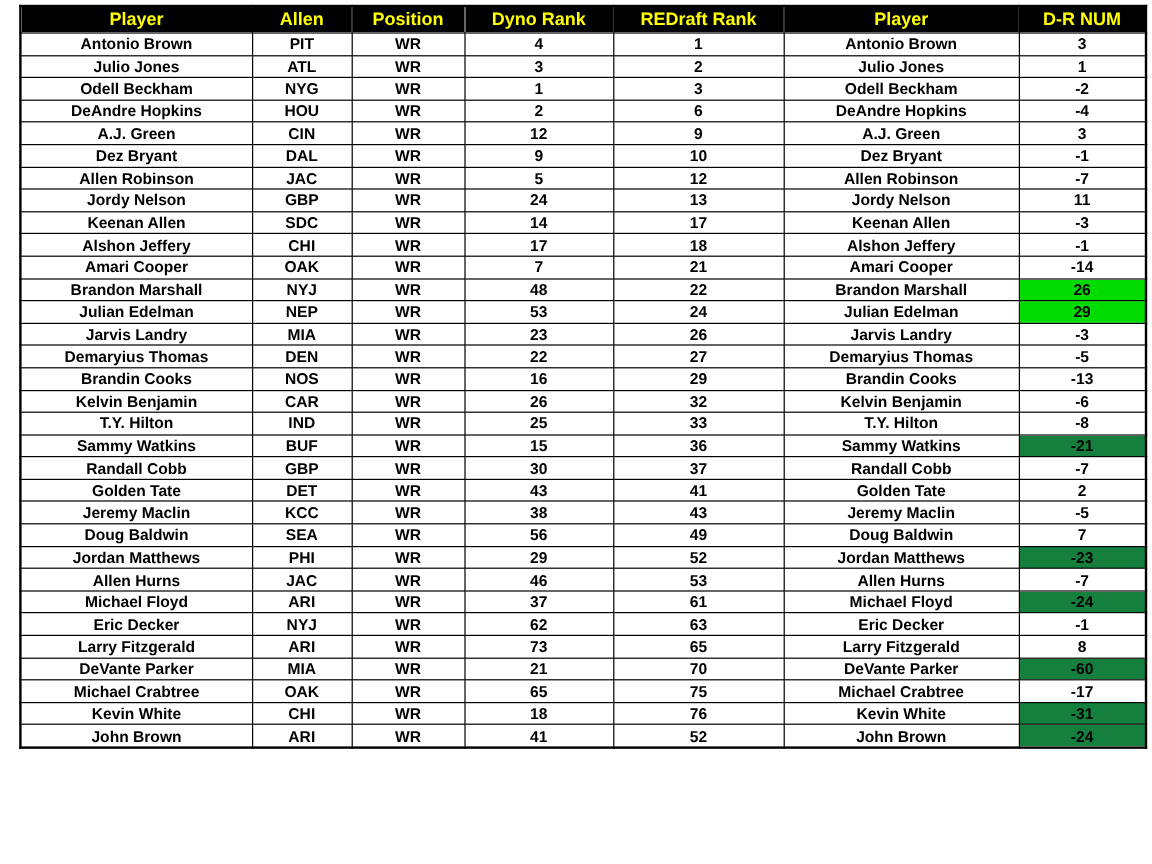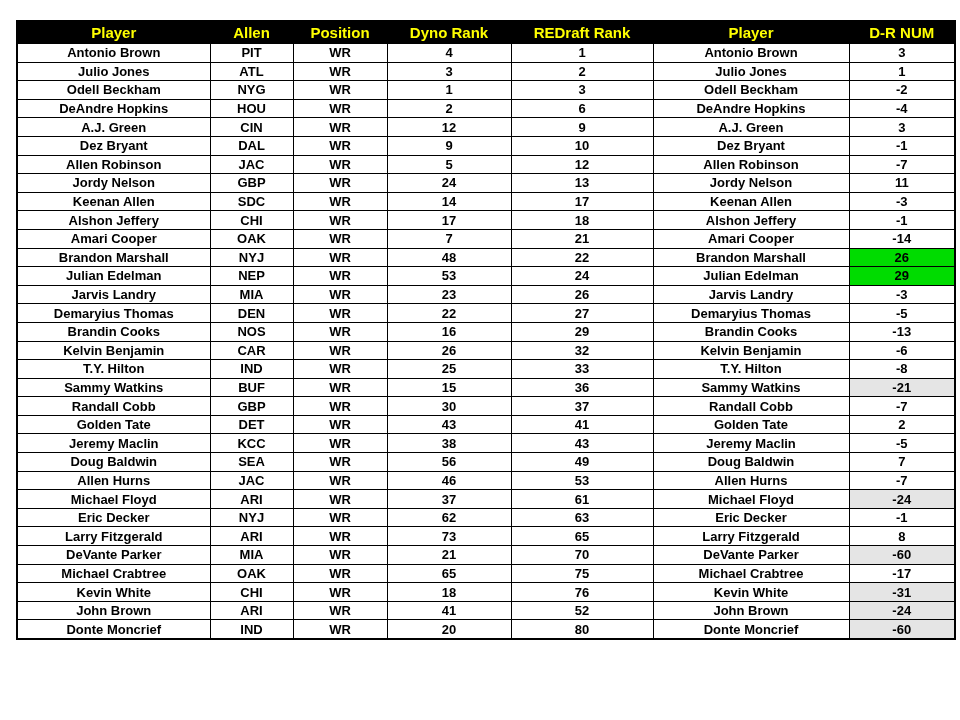--- a/index.html
+++ b/index.html
@@ -6,21 +6,21 @@
     margin: 0;
     padding: 0;
     background: #ffffff;
     width: 960px;
     height: 720px;
     font-family: "Liberation Sans", sans-serif;
   }
   .table-wrap {
     position: absolute;
     left: 16px;
-    top: 20px;
+    top: 4px;
   }
   table.rank-table {
     border-collapse: collapse;
     table-layout: fixed;
     width: 938px;
     border: 2px solid #000000;
   }
   table.rank-table th,
   table.rank-table td {
     border: 1px solid #000000;
@@ -38,21 +38,21 @@
     font-size: 15px;
   }
   table.rank-table td {
     height: 17.6px;
     font-size: 13px;
     line-height: 17px;
     color: #000000;
     background: #ffffff;
   }
   table.rank-table td.hl-green { background: #00dc00; }
-  table.rank-table td.hl-red   { background: #e5e5e5; }
+  table.rank-table td.hl-red   { background: #15803d; }
 </style>
 </head>
 <body>
 
 <div class="table-wrap">
   <table class="rank-table">
     <colgroup id="table-cols">
         <col style="width: 193px;">
         <col style="width: 83px;">
         <col style="width: 94px;">
@@ -274,20 +274,29 @@
         <tr>
           <td>Doug Baldwin</td>
           <td>SEA</td>
           <td>WR</td>
           <td>56</td>
           <td>49</td>
           <td>Doug Baldwin</td>
           <td>7</td>
         </tr>
         <tr>
+          <td>Jordan Matthews</td>
+          <td>PHI</td>
+          <td>WR</td>
+          <td>29</td>
+          <td>52</td>
+          <td>Jordan Matthews</td>
+          <td class="hl-red">-23</td>
+        </tr>
+        <tr>
           <td>Allen Hurns</td>
           <td>JAC</td>
           <td>WR</td>
           <td>46</td>
           <td>53</td>
           <td>Allen Hurns</td>
           <td>-7</td>
         </tr>
         <tr>
           <td>Michael Floyd</td>
@@ -344,25 +353,16 @@
           <td class="hl-red">-31</td>
         </tr>
         <tr>
           <td>John Brown</td>
           <td>ARI</td>
           <td>WR</td>
           <td>41</td>
           <td>52</td>
           <td>John Brown</td>
           <td class="hl-red">-24</td>
-        </tr>
-        <tr>
-          <td>Donte Moncrief</td>
-          <td>IND</td>
-          <td>WR</td>
-          <td>20</td>
-          <td>80</td>
-          <td>Donte Moncrief</td>
-          <td class="hl-red">-60</td>
         </tr>
       </tbody>
   </table>
 </div>
 
 </body></html>

